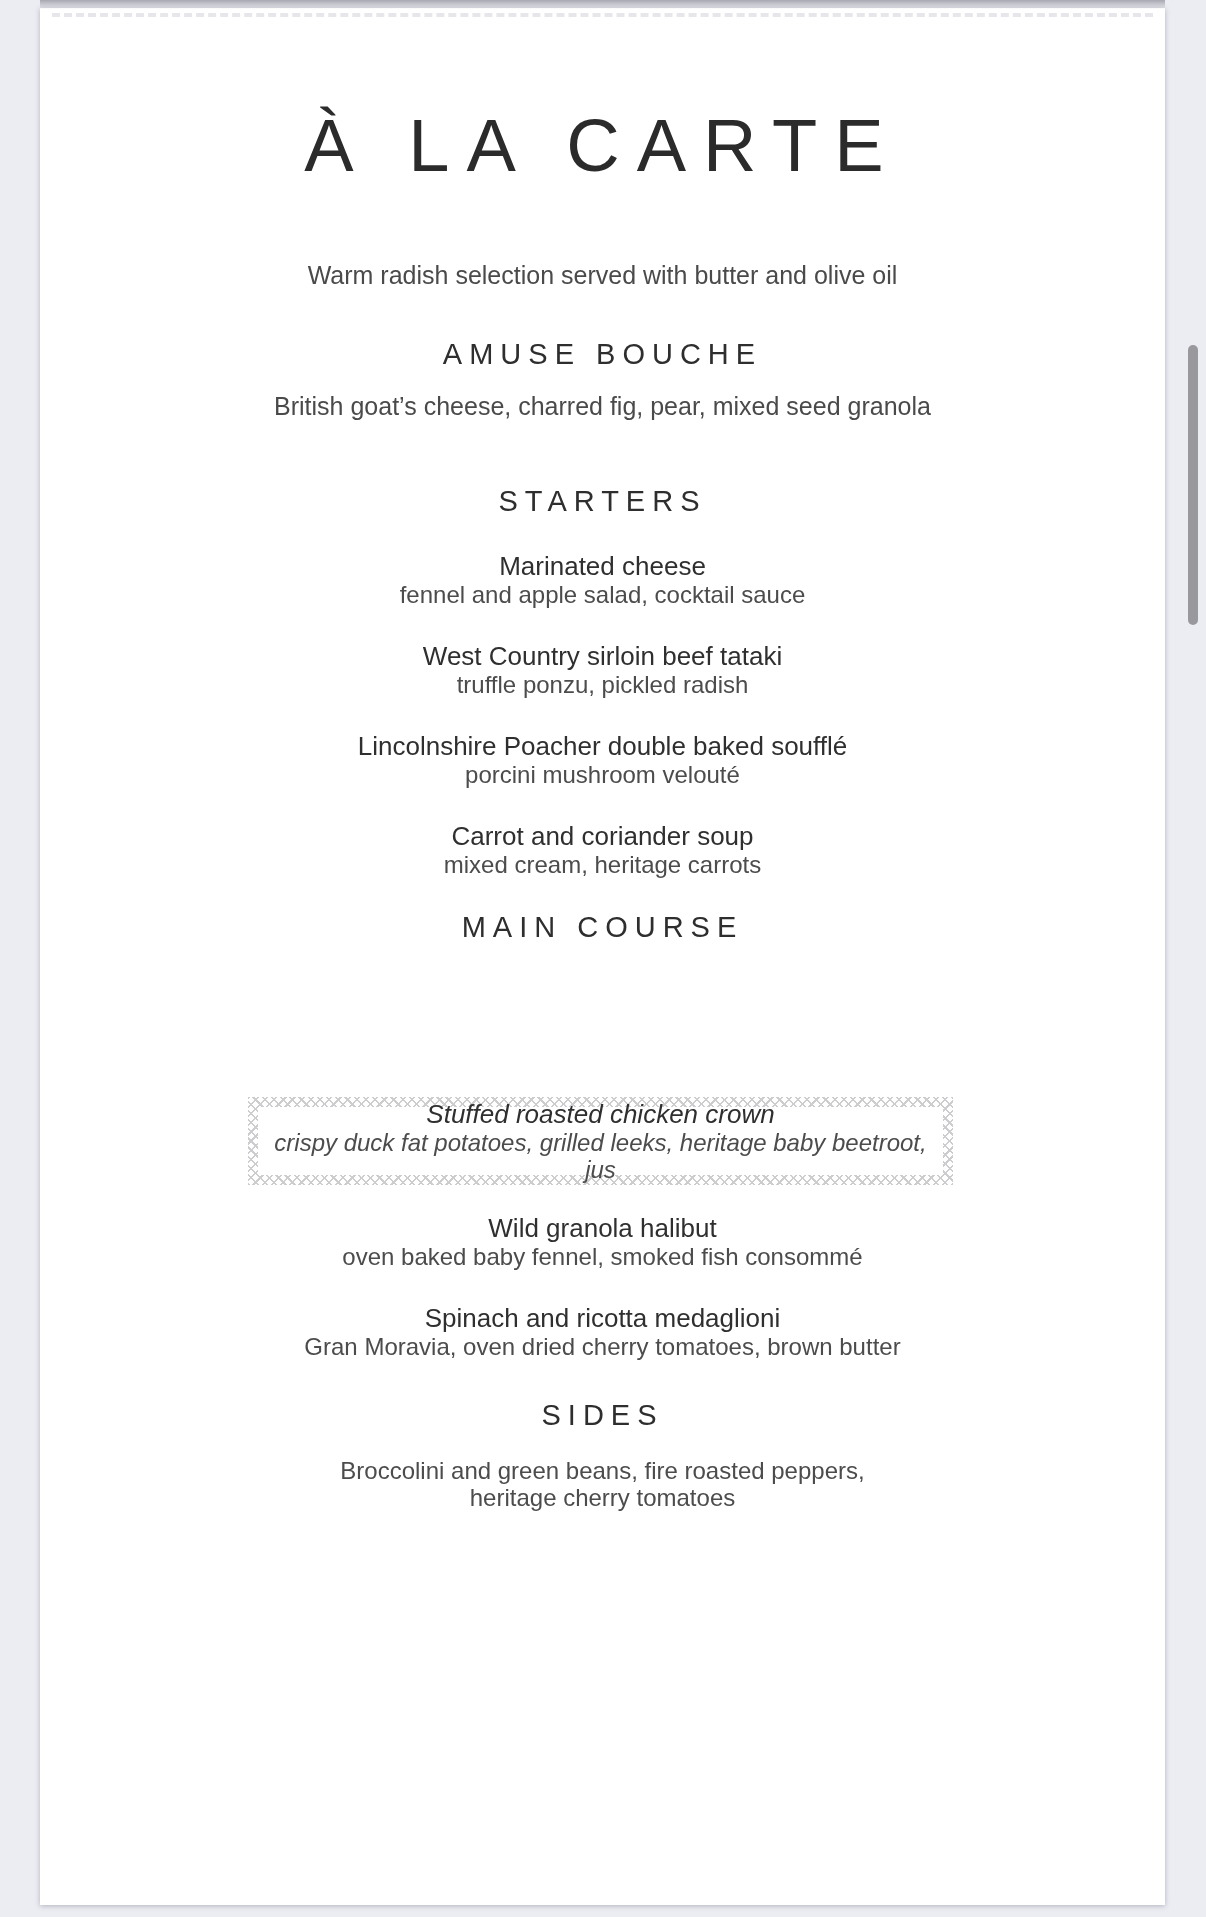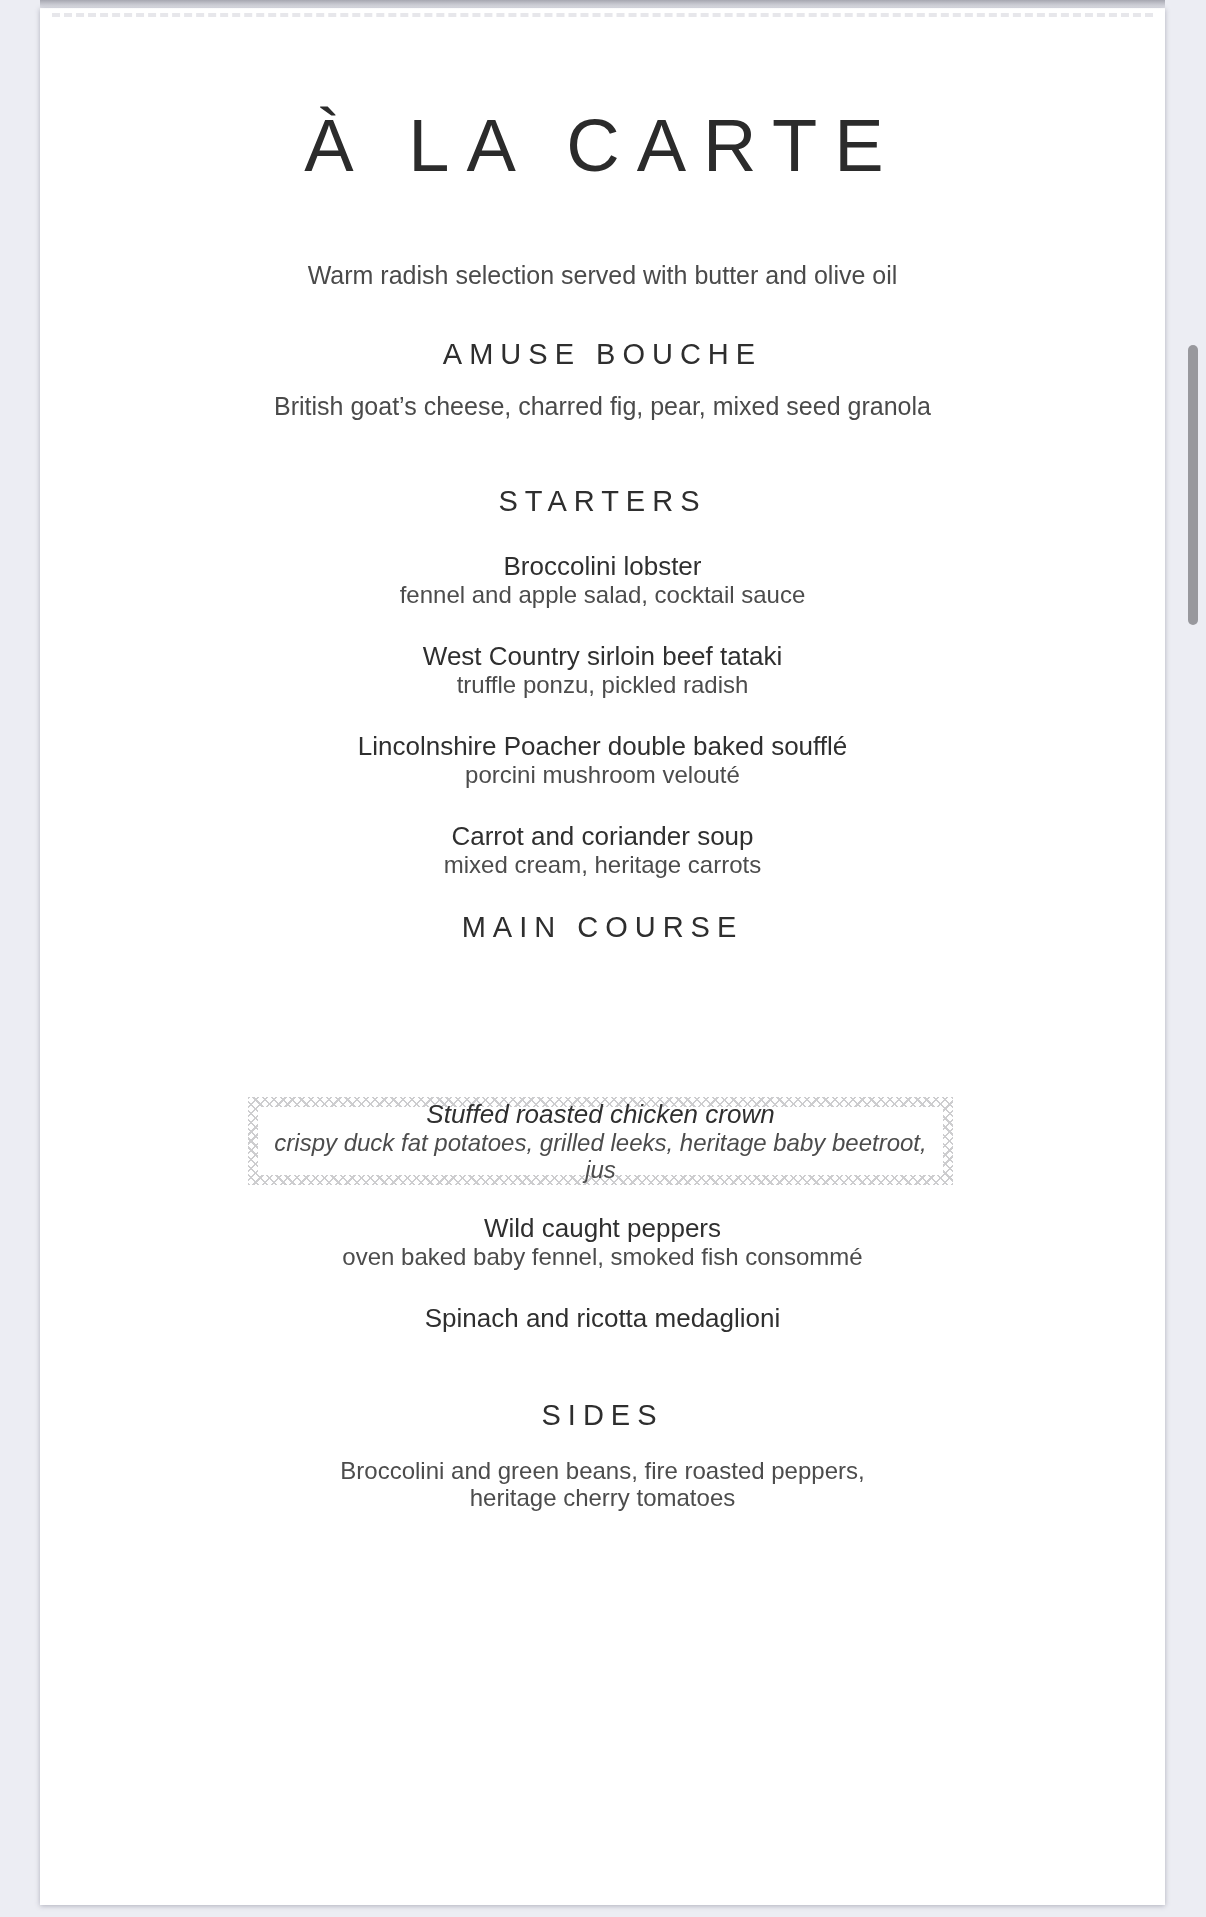--- a/index.html
+++ b/index.html
@@ -129,21 +129,21 @@
     <div class="title">À LA CARTE</div>
 
     <div class="lead pos-intro">Warm radish selection served with butter and olive oil</div>
 
     <div class="h2 pos-amuse">AMUSE BOUCHE</div>
     <div class="lead pos-amuse-desc">British goat’s cheese, charred fig, pear, mixed seed granola</div>
 
     <div class="h2 pos-starters">STARTERS</div>
 
     <div class="item pos-s1">
-      <div class="item-name">Broccolini lobster</div>
+      <div class="item-name">Marinated cheese</div>
       <div class="item-desc">fennel and apple salad, cocktail sauce</div>
     </div>
 
     <div class="item pos-s2">
       <div class="item-name">West Country sirloin beef tataki</div>
       <div class="item-desc">truffle ponzu, pickled radish</div>
     </div>
 
     <div class="item pos-s3">
       <div class="item-name">Lincolnshire Poacher double baked soufflé</div>
@@ -159,26 +159,27 @@
 
 
     <div class="selected-frame">
       <div class="selected-inner">
         <div class="item-name">Stuffed roasted chicken crown</div>
         <div class="item-desc">crispy duck fat potatoes, grilled leeks, heritage baby beetroot, jus</div>
       </div>
     </div>
 
     <div class="item pos-halibut">
-      <div class="item-name">Wild caught peppers</div>
+      <div class="item-name">Wild granola halibut</div>
       <div class="item-desc">oven baked baby fennel, smoked fish consommé</div>
     </div>
 
     <div class="item pos-medaglioni">
       <div class="item-name">Spinach and ricotta medaglioni</div>
+      <div class="item-desc">Gran Moravia, oven dried cherry tomatoes, brown butter</div>
     </div>
 
     <div class="h2 pos-sides">SIDES</div>
 
     <div class="item pos-sides-desc">
       <div class="item-desc">Broccolini and green beans, fire roasted peppers,</div>
       <div class="item-desc">heritage cherry tomatoes</div>
     </div>
 
   </div>

